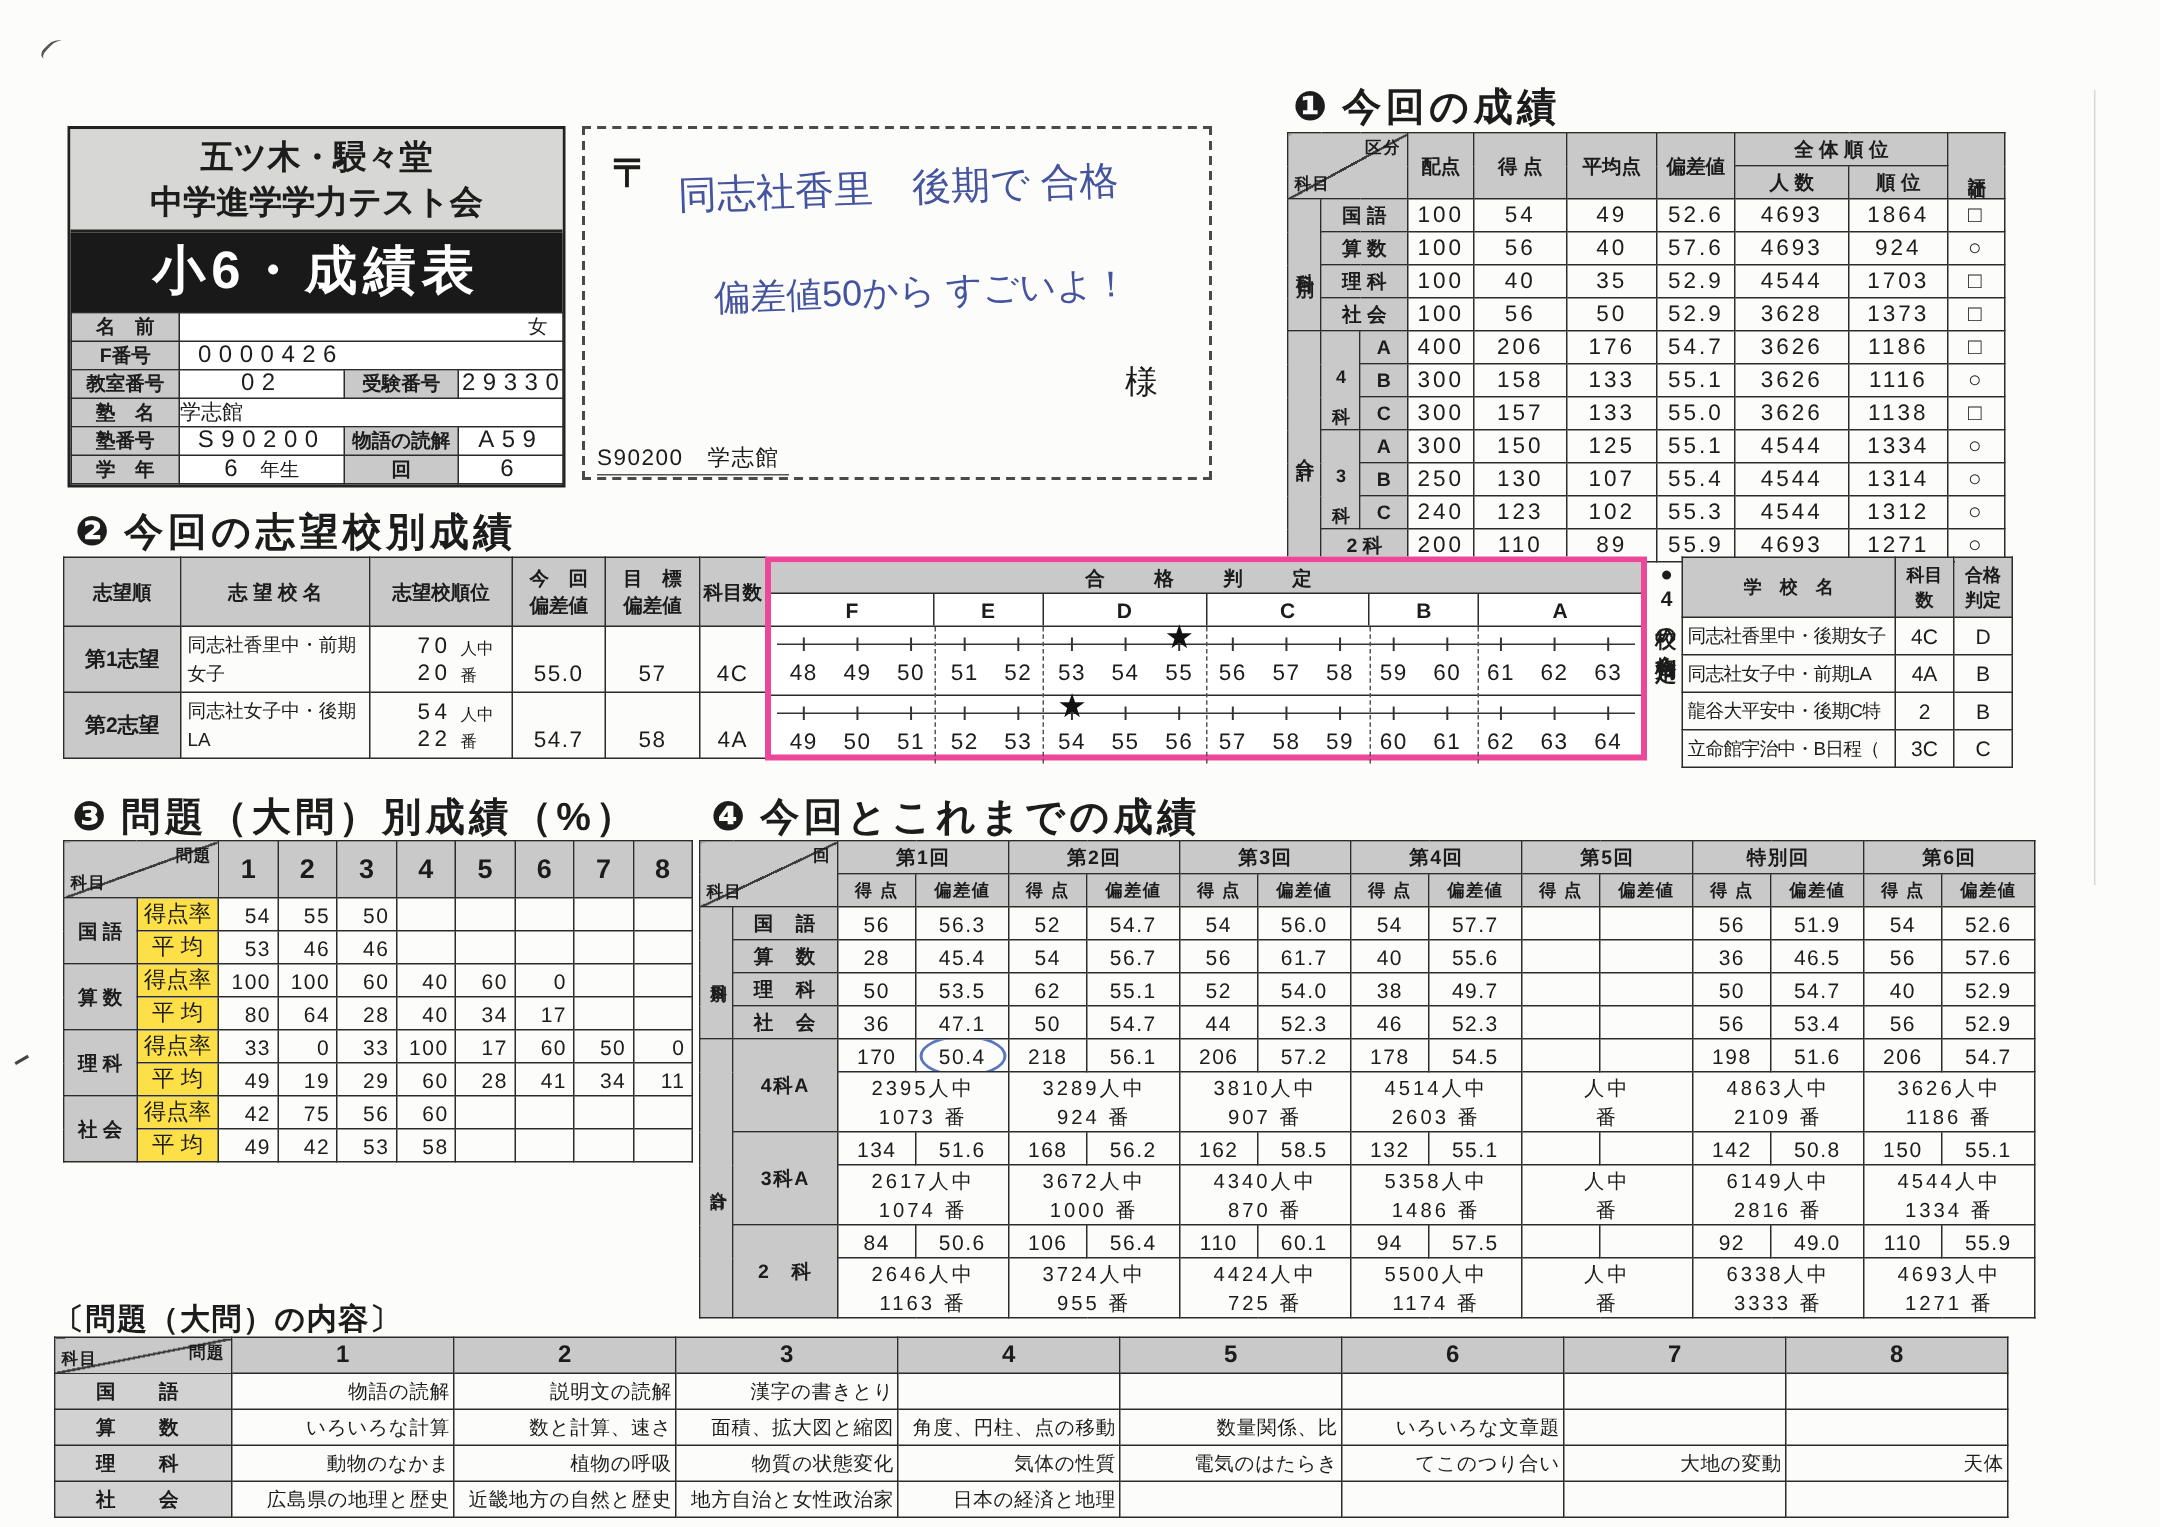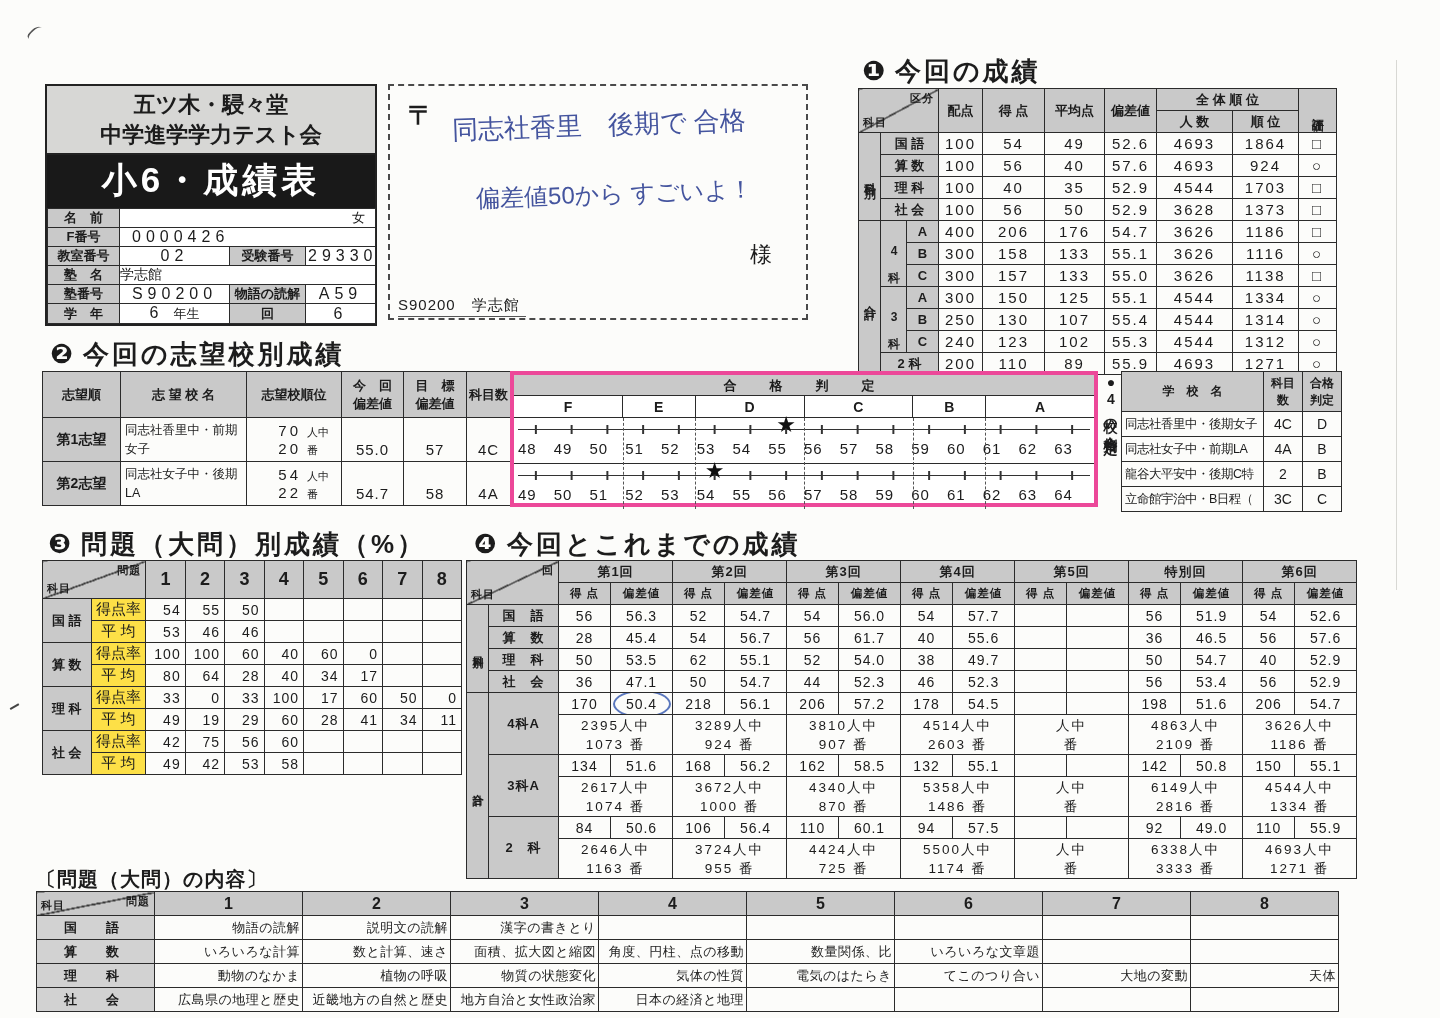--- a/index.html
+++ b/index.html
@@ -80,21 +80,21 @@
   .ticks { position:relative; height:22px; margin:0 4px;
     background-image:
       linear-gradient(90deg, rgba(0,0,0,0) calc(50% - 0.5px), #333 calc(50% - 0.5px), #333 calc(50% + 0.5px), rgba(0,0,0,0) calc(50% + 0.5px)),
       linear-gradient(#333,#333);
     background-size:6.25% 9px, 100% 1px;
     background-position:0 center, 0 center;
     background-repeat:repeat-x, no-repeat;
   }
   .star { position:absolute; top:-4px; font-size:22px; line-height:22px; transform:translateX(-50%); color:#111; }
   .nums { display:flex; margin:0 4px; }
-  .nums span { flex:1; font-size:15px; letter-spacing:1px; }
+  .nums span { flex:1; text-align:center; font-size:15px; letter-spacing:1px; }
   .dividers i { position:absolute; top:0; bottom:0; border-left:1.5px dashed #555; }
 
   .side-vlabel { position:absolute; left:1102px; top:374px; writing-mode:vertical-rl; text-orientation:upright; font-size:14px; font-weight:bold; letter-spacing:1px; height:142px; }
   .t2s { position:absolute; left:1121px; top:371px; }
   .t2s table { width:220px; }
   .t2s td { height:25px; }
   .t2s .h { height:40px; font-size:12px; }
   .t2s .school { text-align:left; font-size:12.5px; padding-left:3px; letter-spacing:-0.5px; }
   .t2s .v { font-size:14px; }
 

